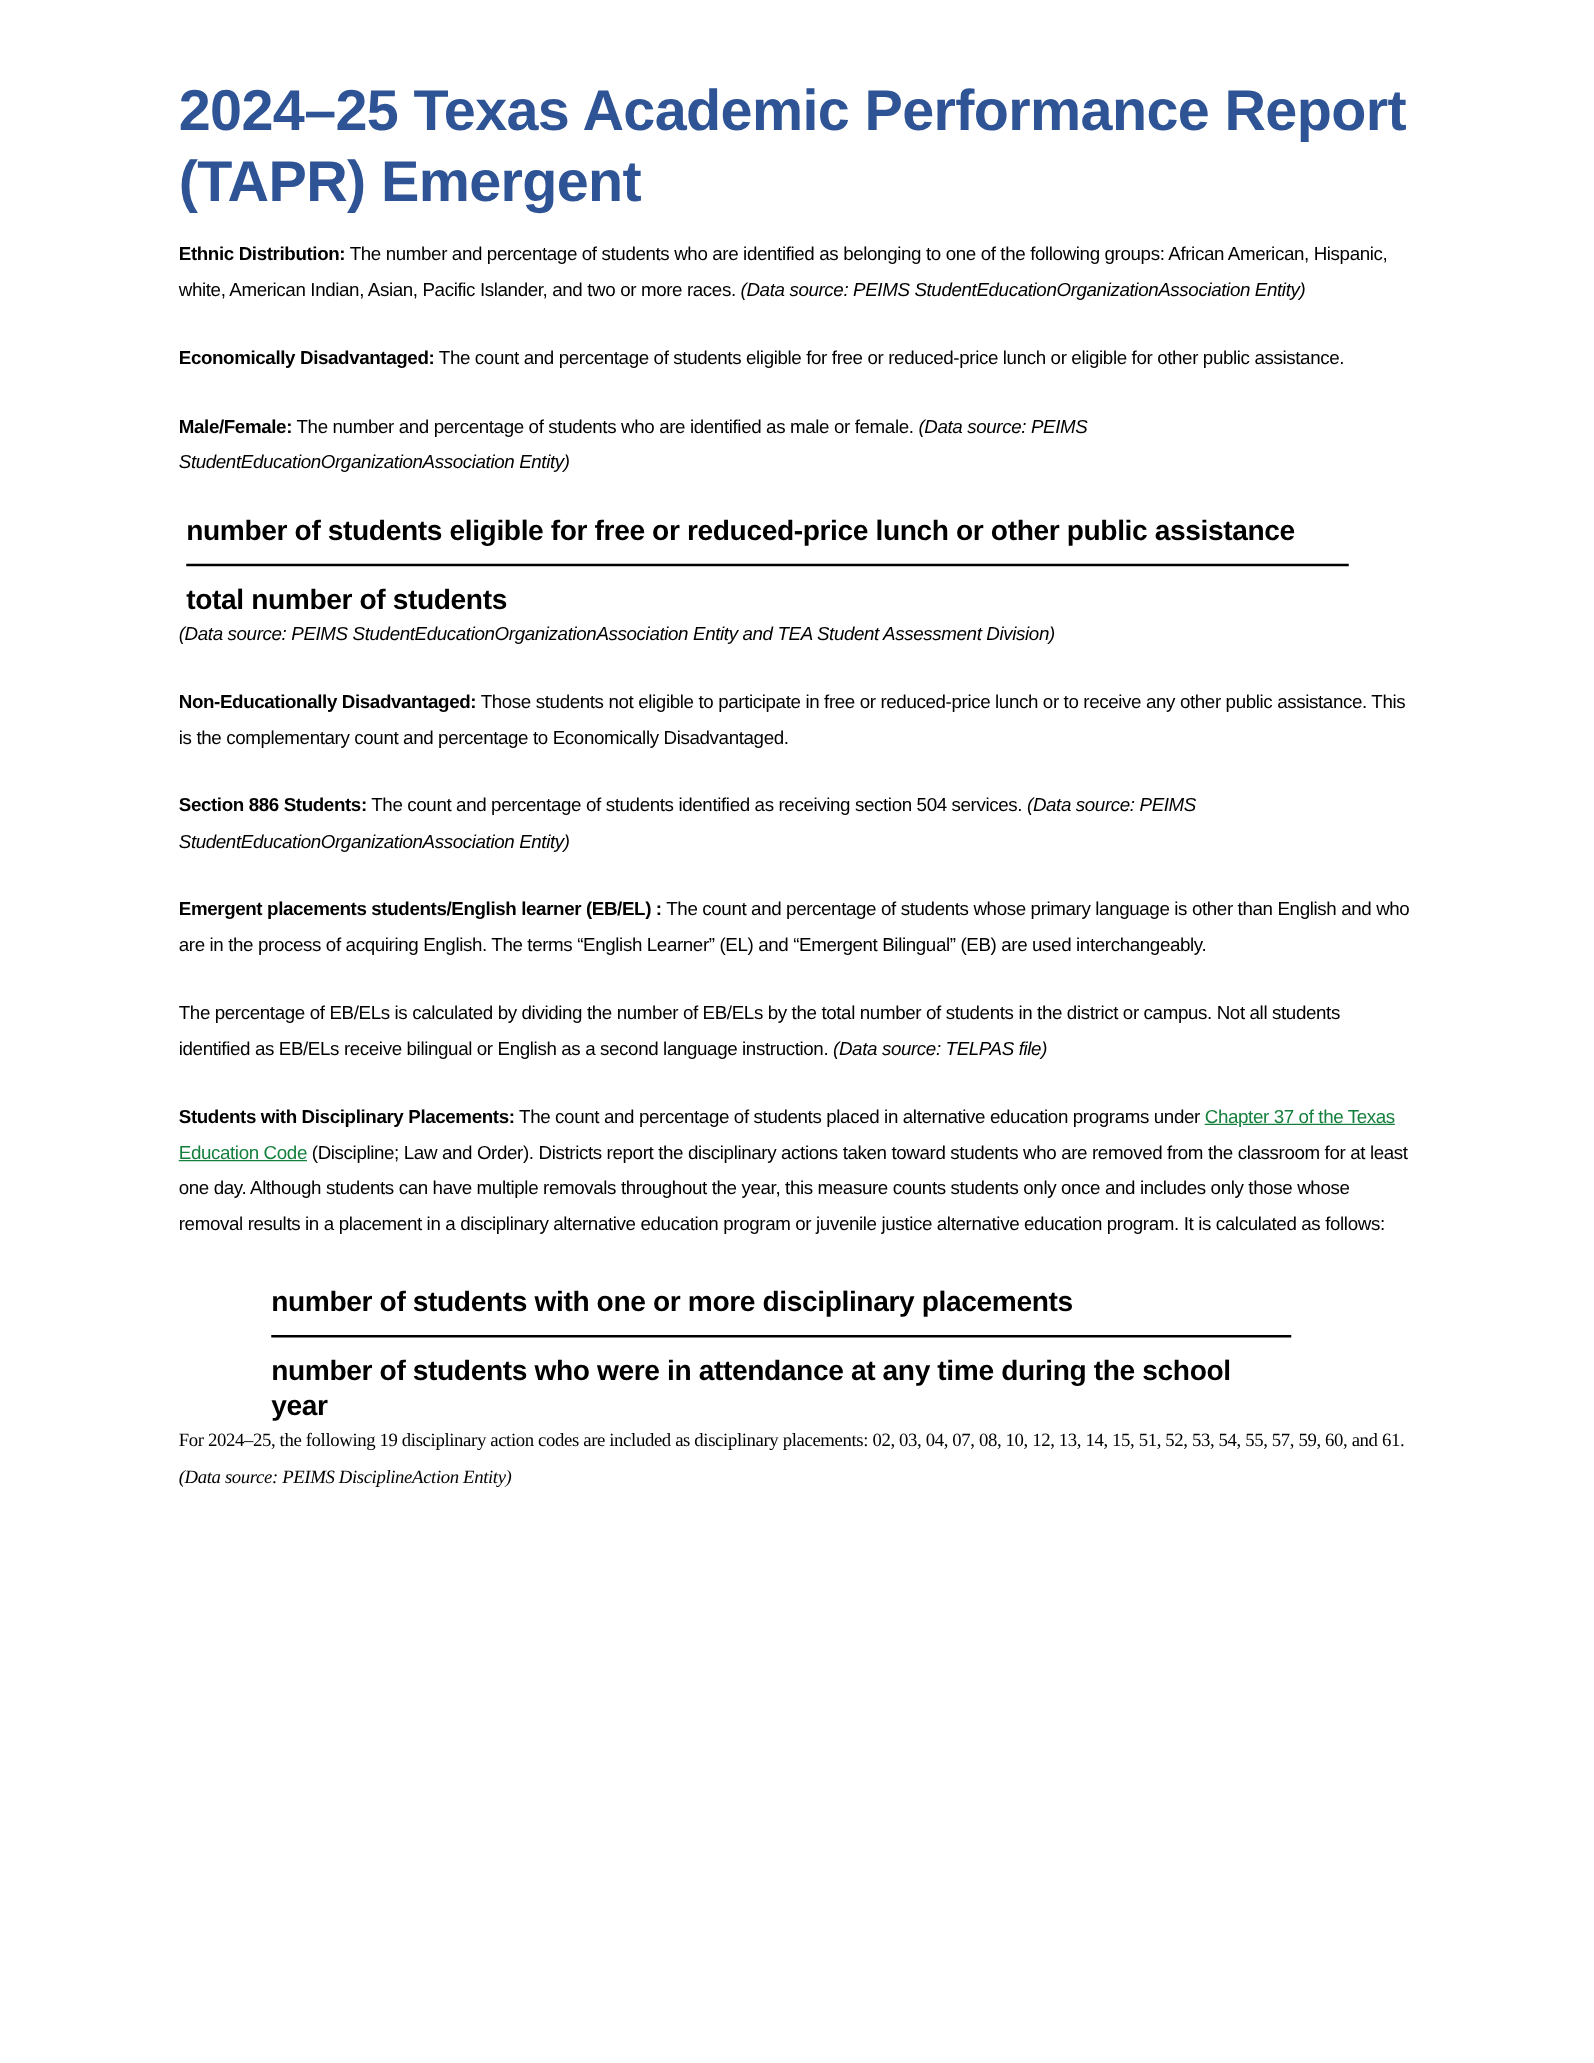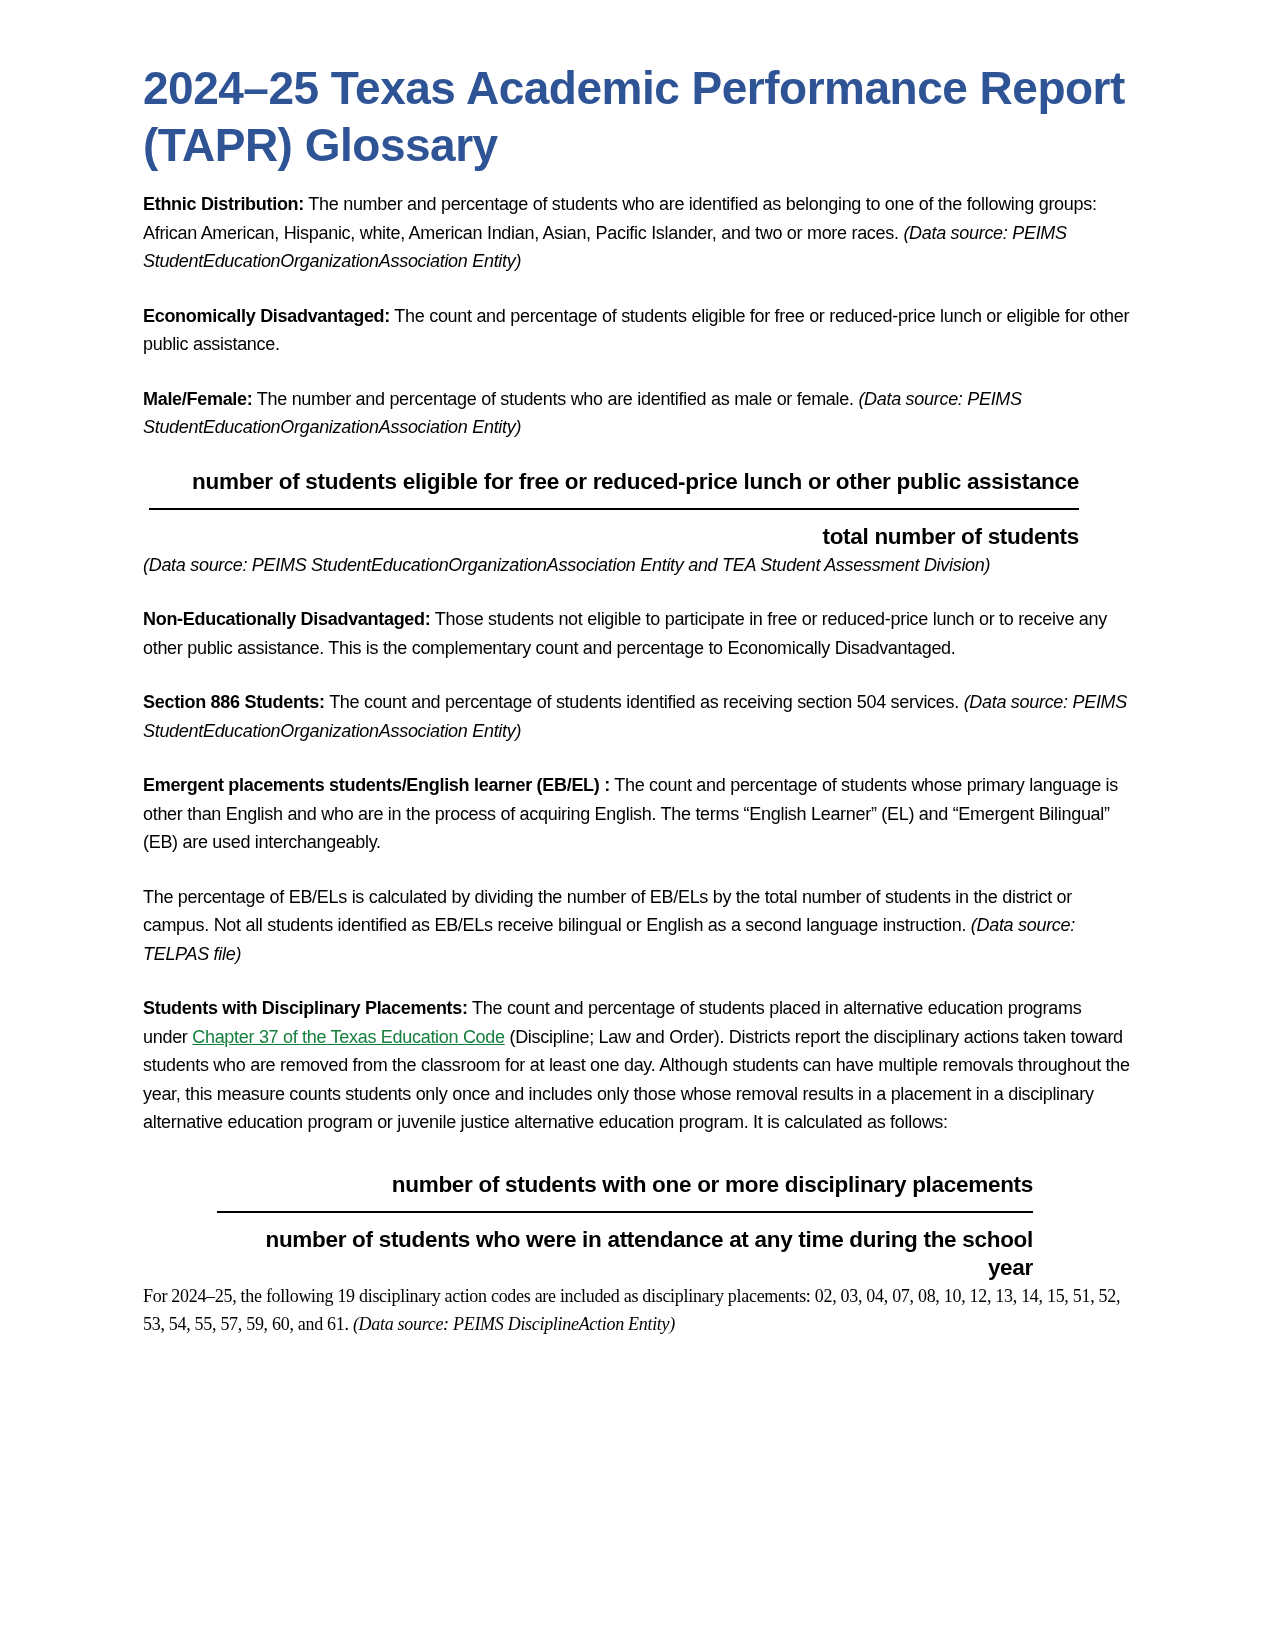--- a/index.html
+++ b/index.html
@@ -20,36 +20,36 @@
     margin: 0 0 16px 0;
     font-size: 46px;
     line-height: 57px;
     font-weight: bold;
     color: #2F5496;
     letter-spacing: -0.5px;
   }
   .t-line { display: block; }
   p.body-p {
     margin: 0 0 26px 0;
-    font-size: 18px;
+    font-size: 15px;
     line-height: 28.5px;
     letter-spacing: -0.3px;
   }
   .b { font-weight: bold; }
   .i { font-style: italic; }
   a.link {
     color: #15803d;
     text-decoration: underline;
     cursor: pointer;
   }
   .fraction {
     font-size: 22.5px;
     line-height: 28px;
     letter-spacing: -0.3px;
-    text-align: right;
+    text-align: left;
   }
   .fraction1 {
     width: 930px;
     margin: 14px 0 0 6px;
   }
   .fraction2 {
     width: 816px;
     margin: 34px 0 0 74px;
   }
   .frac-num { padding-bottom: 12px; font-weight: bold; }
@@ -70,21 +70,21 @@
   }
 </style>
 </head>
 <body>
 
 <div class="page">
   <div class="content">
 
     <h1 class="title">
       <span class="t-line">2024–25 Texas Academic Performance Report</span>
-      <span class="t-line">(TAPR) Glossary</span>
+      <span class="t-line">(TAPR) Emergent</span>
     </h1>
 
     <p class="body-p">
       <span class="b">Ethnic Distribution:</span><span> The number and percentage of students who are identified as belonging to one of the following groups: African American, Hispanic, white, American Indian, Asian, Pacific Islander, and two or more races. </span><span class="i">(Data source: PEIMS StudentEducationOrganizationAssociation Entity)</span>
     </p>
 
     <p class="body-p">
       <span class="b">Economically Disadvantaged:</span><span> The count and percentage of students eligible for free or reduced-price lunch or eligible for other public assistance.</span>
     </p>
 

